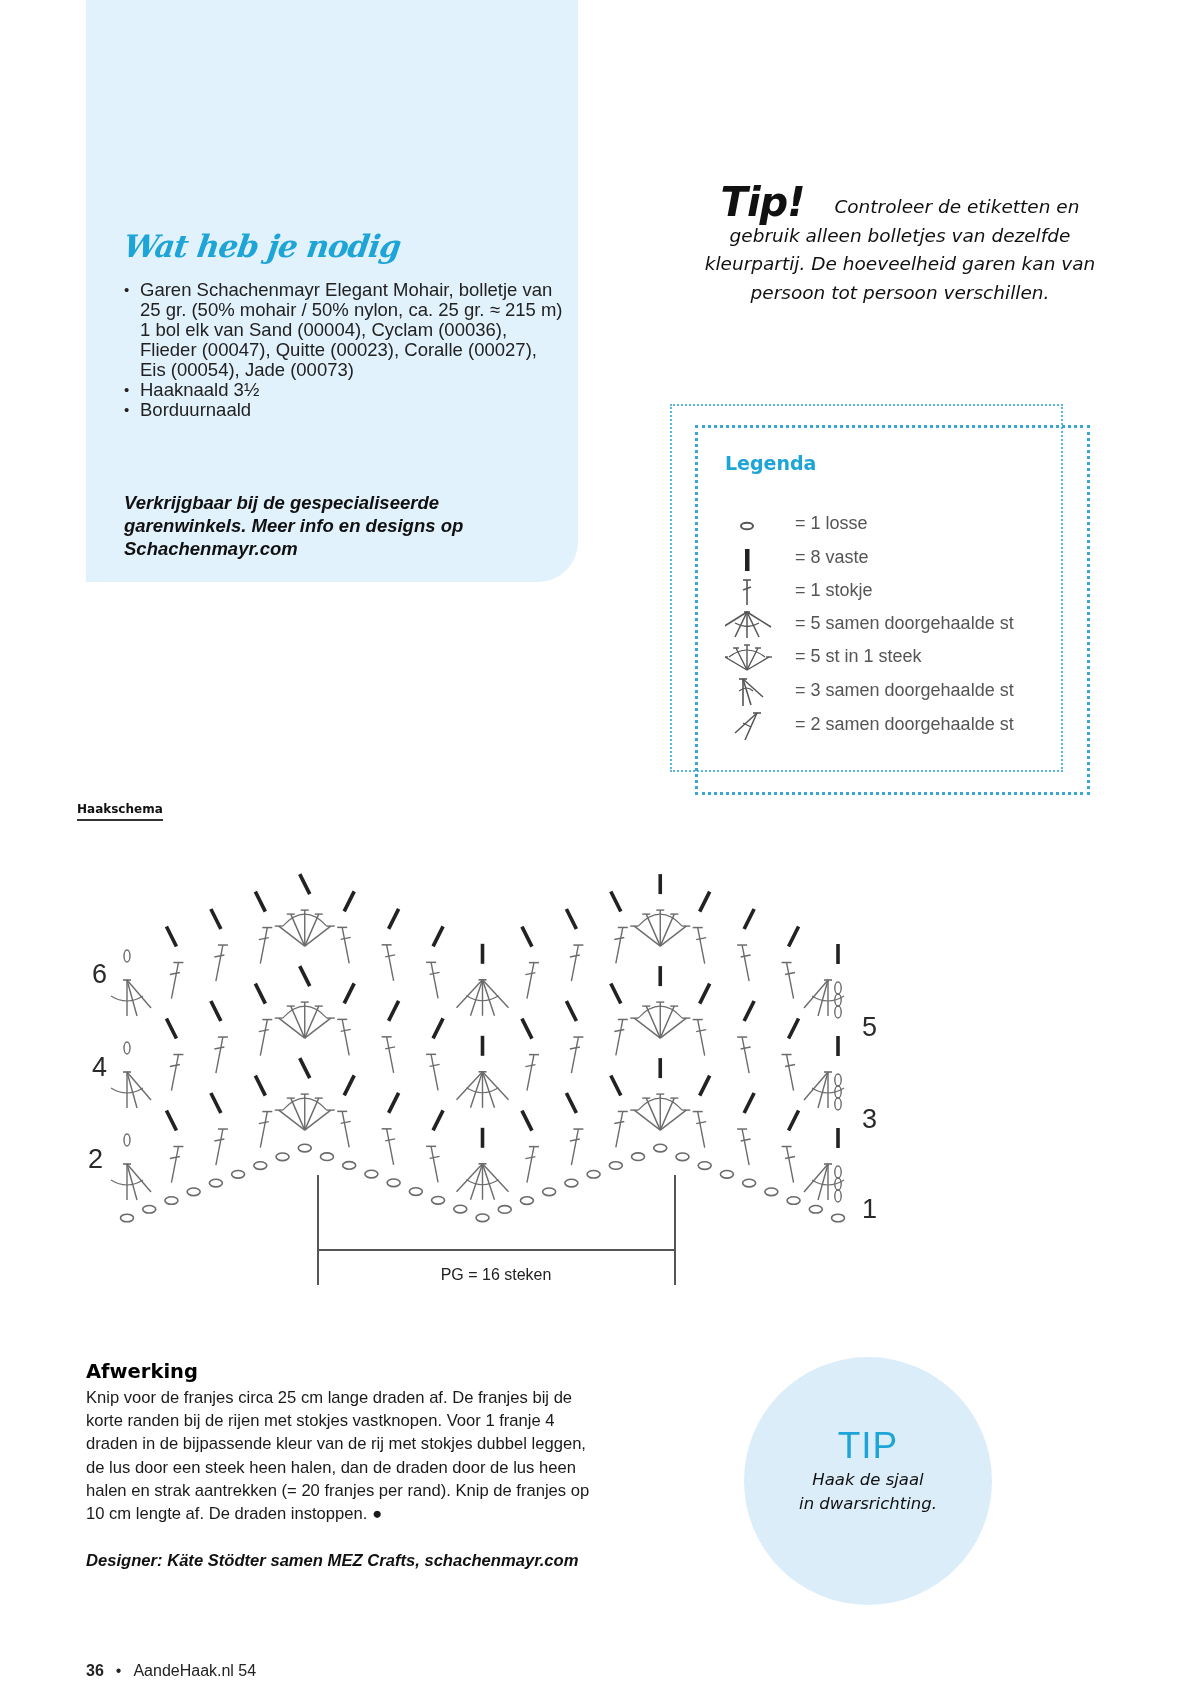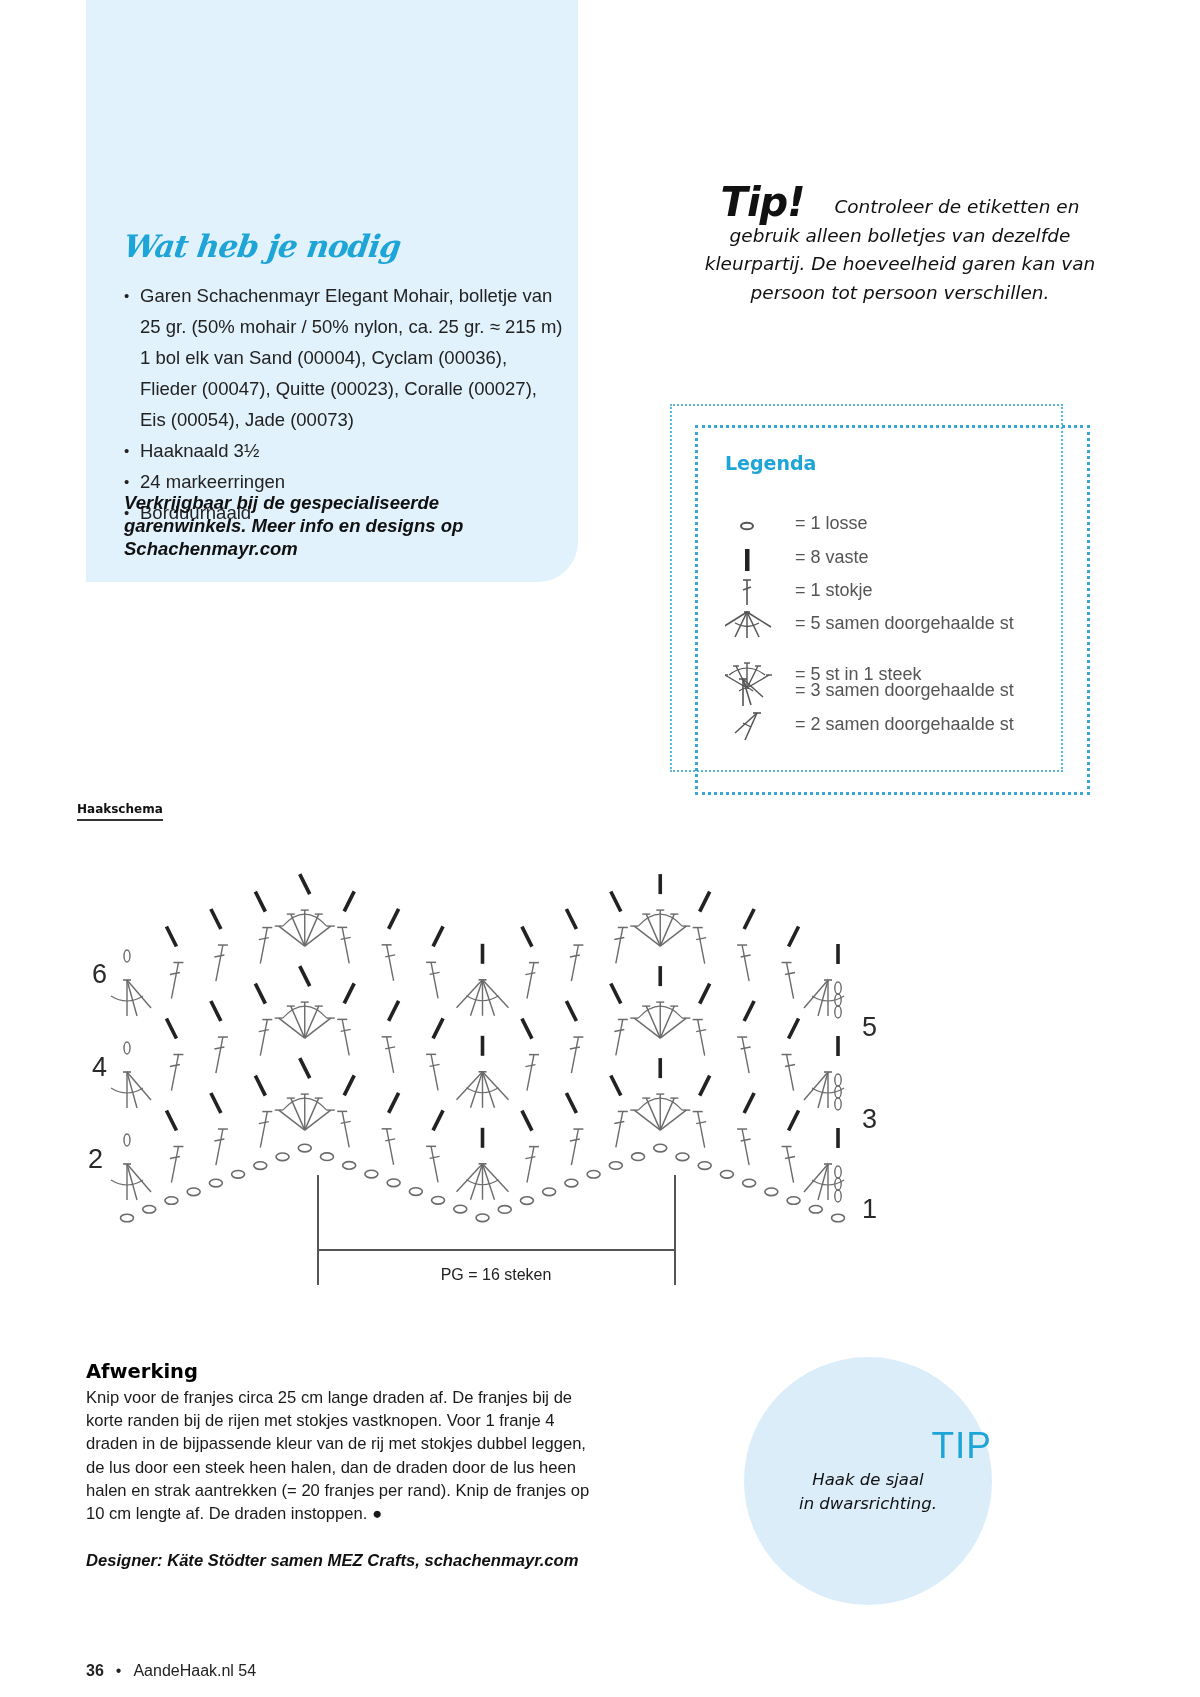--- a/index.html
+++ b/index.html
@@ -6,21 +6,21 @@
   body { width:1200px; height:1697px; position:relative; overflow:hidden;
          font-family:"Liberation Sans", sans-serif; color:#1a1a1a; }
   .abs { position:absolute; }
 
   
   #materials { left:86px; top:0; width:492px; height:582px; background:#e2f2fc;
                border-bottom-right-radius:40px; }
   #mat-title { left:38px; top:228px; font-family:"DejaVu Serif", serif; font-style:italic;
                font-weight:bold; font-size:31px; color:#1ea5d8; letter-spacing:-1px; transform:skewX(-8deg); }
   #mat-list { left:38px; top:280px; width:440px; margin:0; padding:0; list-style:none;
-              font-size:18.5px; line-height:31px; color:#222; }
+              font-size:18.5px; line-height:20px; color:#222; }
   #mat-list li { position:relative; padding-left:16px; }
   #mat-list li::before { content:"•"; position:absolute; left:0; top:0; font-size:15px; }
   #mat-avail { left:38px; top:491px; width:440px; font-size:18.5px; line-height:23.2px;
                font-weight:bold; font-style:italic; color:#111; }
 
   
   #tip { left:700px; top:188px; width:400px; text-align:center; font-family:"DejaVu Sans", sans-serif;
          font-style:italic; font-size:18.5px; line-height:28.6px; color:#111; }
   #tip-head { font-size:40px; font-weight:bold; font-style:italic; letter-spacing:-1px; vertical-align:-3px; margin-right:24px; }
 
@@ -36,38 +36,37 @@
   #haak-title { left:77px; top:802px; font-family:"DejaVu Sans", sans-serif; font-weight:bold; font-size:12px; color:#111;
                 border-bottom:2px solid #333; padding-bottom:3px; }
   #chart { left:60px; top:870px; width:860px; height:440px; }
 
   #afw-title { left:86px; top:1360px; font-family:"DejaVu Sans", sans-serif; font-weight:bold; font-size:19.5px; color:#000000; }
   #afw-body { left:86px; top:1386px; width:510px; font-size:16.6px; line-height:23.2px; color:#1a1a1a; }
   #afw-credit { left:86px; top:1549px; width:510px; font-size:16.6px; line-height:23.2px; font-weight:bold; font-style:italic; color:#111; }
 
   
   #tip-circle { left:744px; top:1357px; width:248px; height:248px; border-radius:50%; background:#dcedfa; }
-  #tip-circle-head { left:744px; top:1425px; width:248px; text-align:right; font-size:37px; color:#1ea5d8; letter-spacing:1px; }
+  #tip-circle-head { left:744px; top:1425px; width:248px; text-align:center; font-size:37px; color:#1ea5d8; letter-spacing:1px; }
   #tip-circle-body { left:744px; top:1468px; width:248px; text-align:center; font-family:"DejaVu Sans", sans-serif;
                      font-style:italic; font-size:16.5px; line-height:23.5px; color:#111; }
 
   
   #footer { left:86px; top:1662px; font-size:16px; color:#222; }
   #footer-page { font-weight:bold; }
   #footer-dot { margin:0 12px; }
 </style>
 </head>
 <body>
 
 <div id="materials" class="abs">
   <div id="mat-title" class="abs">Wat heb je nodig</div>
   <ul id="mat-list" class="abs">
     <li>Garen Schachenmayr Elegant Mohair, bolletje van 25 gr. (50% mohair / 50% nylon, ca. 25 gr. ≈ 215 m) 1 bol elk van Sand (00004), Cyclam (00036), Flieder (00047), Quitte (00023), Coralle (00027), Eis (00054), Jade (00073)</li>
     <li>Haaknaald 3½</li>
-    <li>24 markeerringen</li>
     <li>Borduurnaald</li>
   </ul>
   <div id="mat-avail" class="abs">Verkrijgbaar bij de gespecialiseerde garenwinkels. Meer info en designs op Schachenmayr.com</div>
 </div>
 
 <div id="tip" class="abs">
   <span id="tip-head">Tip!</span>
   <span>Controleer de etiketten en gebruik alleen bolletjes van dezelfde kleurpartij. De hoeveelheid garen kan van persoon tot persoon verschillen.</span>
 </div>
 
@@ -100,21 +99,21 @@
           <line x1="19" y1="2" x2="25" y2="2" stroke="#555" stroke-width="1.6"></line>
           <line x1="22" y1="2" x2="-2" y2="17" stroke="#555" stroke-width="1.5"></line>
           <line x1="22" y1="2" x2="10" y2="27" stroke="#555" stroke-width="1.5"></line>
           <line x1="22" y1="2" x2="22" y2="28" stroke="#555" stroke-width="1.5"></line>
           <line x1="22" y1="2" x2="34" y2="27" stroke="#555" stroke-width="1.5"></line>
           <line x1="22" y1="2" x2="46" y2="17" stroke="#555" stroke-width="1.5"></line>
           <path d="M10 13 Q22 20 34 13" fill="none" stroke="#555" stroke-width="1.3"></path>
         </svg></div>
       <span class="leg-txt">= 5 samen doorgehaalde st</span>
     </div>
-    <div class="leg-row" style="top: 643px; margin-top: 18px;">
+    <div class="leg-row" style="top: 643px;">
       <div class="leg-sym"><svg width="60" height="30" viewBox="0 0 60 30">
           <line x1="22" y1="27" x2="0" y2="14" stroke="#555" stroke-width="1.4"></line>
           <line x1="-3" y1="14" x2="3" y2="14" stroke="#555" stroke-width="1.4"></line>
           <line x1="22" y1="27" x2="11" y2="5" stroke="#555" stroke-width="1.4"></line>
           <line x1="8" y1="5" x2="14" y2="5" stroke="#555" stroke-width="1.4"></line>
           <line x1="22" y1="27" x2="22" y2="2" stroke="#555" stroke-width="1.4"></line>
           <line x1="19" y1="2" x2="25" y2="2" stroke="#555" stroke-width="1.4"></line>
           <line x1="22" y1="27" x2="33" y2="5" stroke="#555" stroke-width="1.4"></line>
           <line x1="30" y1="5" x2="36" y2="5" stroke="#555" stroke-width="1.4"></line>
           <line x1="22" y1="27" x2="44" y2="14" stroke="#555" stroke-width="1.4"></line>

